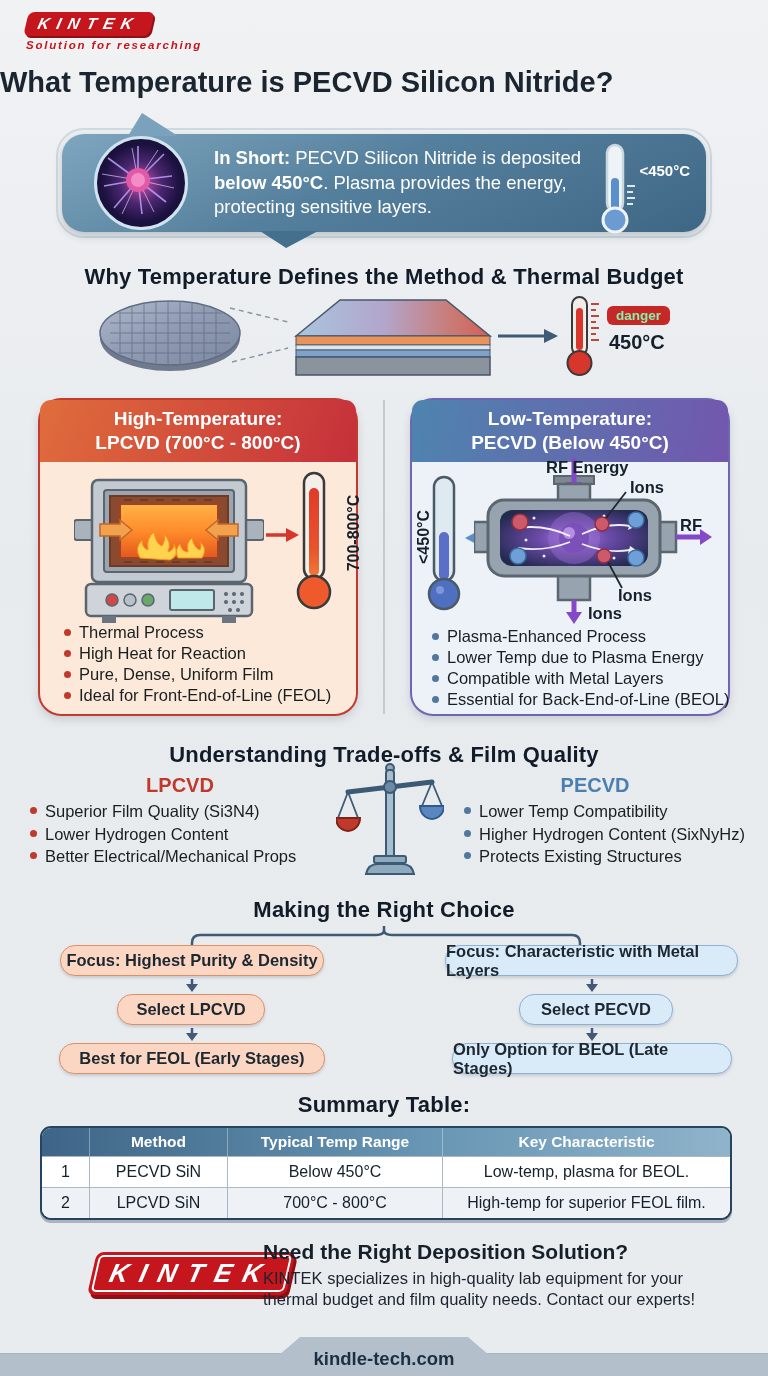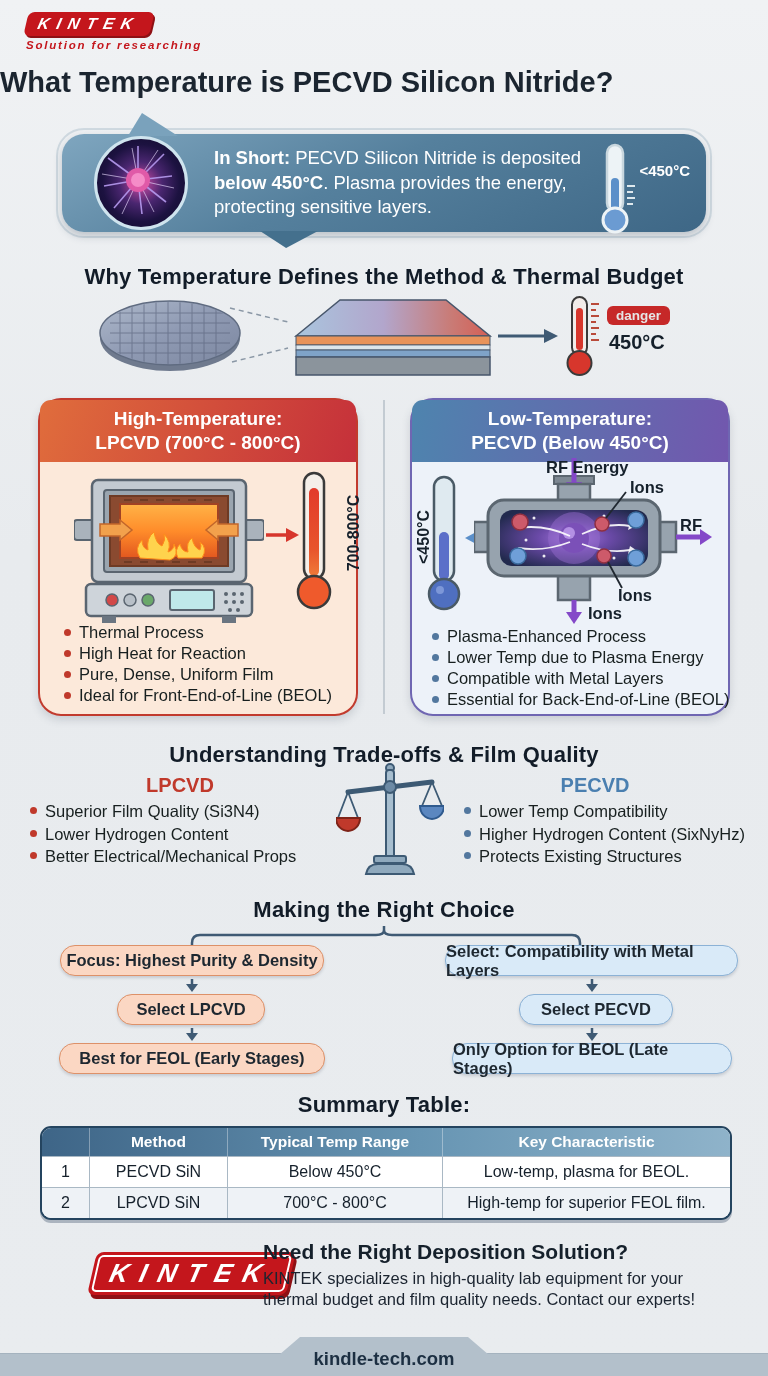--- a/index.html
+++ b/index.html
@@ -29,21 +29,21 @@
       clip-path:polygon(0 0,100% 0,45% 100%);}
   .plasma{margin-left:32px;width:88px;height:88px;border-radius:50%;border:3px solid #cfe4ee;
       background:radial-gradient(circle at 50% 50%,#e55fae 0%,#a13f92 12%,#4a2670 34%,#1c1240 62%,#0e0826 100%);
       flex:0 0 auto;position:relative;overflow:hidden;}
   .banner-text{margin-left:26px;width:408px;color:#fff;font-size:18.5px;line-height:1.32;font-weight:500;}
   .banner-text b{font-weight:800;}
   .banner-thermo{position:absolute;right:66px;top:8px;}
   .banner-thermo-label{position:absolute;right:16px;top:28px;color:#fff;font-weight:800;font-size:15px;}
 
   
-  .danger-badge{background:#c62828;color:#e5e5e5;font-weight:700;font-size:13.5px;border-radius:6px;padding:2px 9px;display:inline-block;}
+  .danger-badge{background:#c62828;color:#86efac;font-weight:700;font-size:13.5px;border-radius:6px;padding:2px 9px;display:inline-block;}
   .temp-450{font-size:20px;font-weight:800;color:#15202b;}
 
   
   .card{position:absolute;top:398px;width:320px;height:318px;border-radius:23px;box-sizing:border-box;
         box-shadow:0 4px 8px rgba(60,70,90,.18);}
   .card-header{border-radius:11px 11px 0 0;color:#fff;font-weight:800;font-size:19px;line-height:1.25;
         text-align:center;padding:7px 4px;}
   .card-lpcvd{left:38px;background:#fce9da;border:2px solid #c23b2e;}
   .card-lpcvd .card-header{background:linear-gradient(110deg,#e06d3c 0%,#c5303a 100%);}
   .card-pecvd{left:410px;background:#edf2f9;border:2px solid #6f66b2;}
@@ -278,21 +278,21 @@
       <rect x="8" y="3" width="20" height="106" rx="10" fill="#f5efe9" stroke="#3a3a3a" stroke-width="2.5"></rect>
       <rect x="13" y="18" width="10" height="88" rx="5" fill="url(#hotg)"></rect>
       <circle cx="18" cy="122" r="16" fill="#ef5a2c" stroke="#3a3a3a" stroke-width="2.5"></circle>
     </svg>
     <div class="vlabel" style="left:244px;top:124px;">700-800°C</div>
 
     <ul class="bullets red abs" style="left:22px;top:222px;width:292px;">
       <li>Thermal Process</li>
       <li>High Heat for Reaction</li>
       <li>Pure, Dense, Uniform Film</li>
-      <li>Ideal for Front-End-of-Line (BEOL)</li>
+      <li>Ideal for Front-End-of-Line (FEOL)</li>
     </ul>
   </div>
 
   <div class="abs divider"></div>
 
   <div class="card card-pecvd">
     <div class="card-header">
       <div>Low-Temperature:</div>
       <div>PECVD (Below 450°C)</div>
     </div>
@@ -403,21 +403,21 @@
   <div class="abs h2" style="top:897px;">Making the Right Choice</div>
   <svg class="abs" style="left:170px;top:924px;" width="440" height="38" viewBox="0 0 440 38">
     <path d="M214 2 v4 M214 6 q0 5 -8 5 H30 q-8 0 -8 8 v9 M214 6 q0 5 8 5 h180 q8 0 8 8 v9" stroke="#3f5a74" stroke-width="2.5" fill="none"></path>
     <polygon points="16,26 28,26 22,37" fill="#3f5a74"></polygon>
     <polygon points="424,26 436,26 430,37" fill="#3f5a74"></polygon>
   </svg>
   <div class="flow-box flow-left" style="left:60px;top:945px;width:264px;">
       <span>Focus: Highest Purity &amp; Density</span>
     </div>
   <div class="flow-box flow-right" style="left:445px;top:945px;width:293px;">
-      <span>Select: Compatibility with Metal Layers</span>
+      <span>Focus: Characteristic with Metal Layers</span>
     </div>
   <svg class="abs" style="left:185px;top:979px;" width="14" height="13" viewBox="0 0 14 13">
       <path d="M7 0 v6" stroke="#3f5a74" stroke-width="2.5"></path>
       <polygon points="1,5 13,5 7,13" fill="#3f5a74"></polygon>
     </svg>
   <svg class="abs" style="left:585px;top:979px;" width="14" height="13" viewBox="0 0 14 13">
       <path d="M7 0 v6" stroke="#3f5a74" stroke-width="2.5"></path>
       <polygon points="1,5 13,5 7,13" fill="#3f5a74"></polygon>
     </svg>
   <div class="flow-box flow-left" style="left:117px;top:994px;width:148px;">

